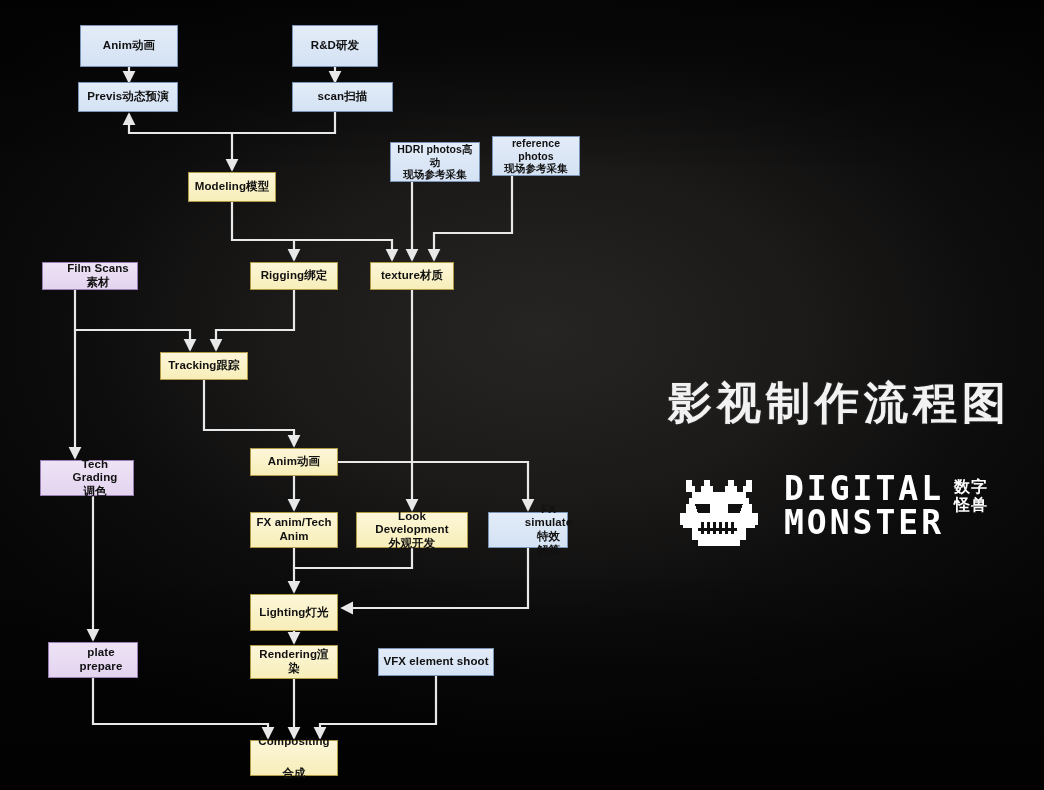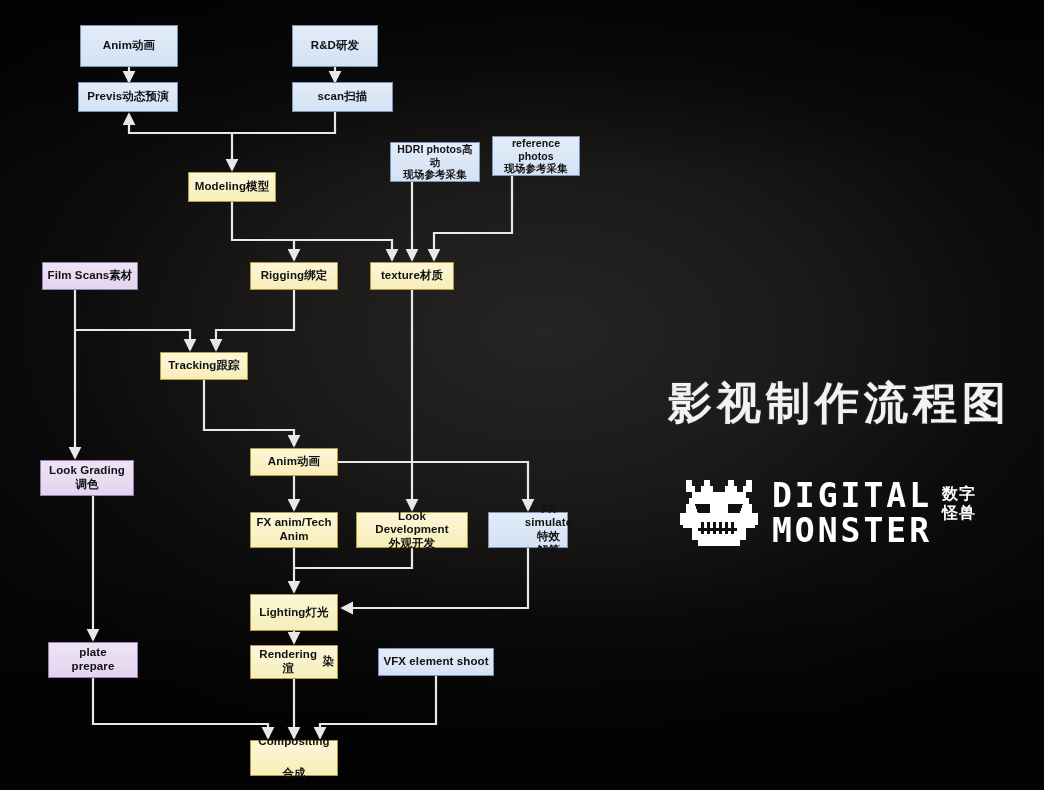--- a/index.html
+++ b/index.html
@@ -25,30 +25,30 @@
     position:absolute;z-index:3;box-sizing:border-box;
     display:flex;align-items:center;justify-content:center;
     text-align:center;line-height:1.18;
     font-size:11.5px;font-weight:bold;color:#111;
     border:1px solid #000;
     padding:2px 3px;
     letter-spacing:.1px;
   }
   .blue{background:linear-gradient(180deg,#e3ecf8 0%,#d4e2f4 100%);border-color:#7a94b8;}
   .yellow{background:linear-gradient(180deg,#fdf6d8 0%,#f7eeb9 100%);border-color:#b09b44;}
-  .purple{background:linear-gradient(180deg,#eee3f5 0%,#e3d4ef 100%);border-color:#9a7fb5;}
+  .purple{background:linear-gradient(180deg,#eee3f5 0%,#e3d4ef 100%);border-color:#9a7fb5;padding-left:19px;}
 
   .title{
     position:absolute;z-index:4;color:#f2f2f2;
     font-size:44px;font-weight:bold;letter-spacing:5px;
     white-space:nowrap;
     font-family:"DejaVu Sans","Liberation Sans",sans-serif;
     text-shadow:0 0 2px rgba(255,255,255,.22);
   }
-  .logo-wrap{position:absolute;z-index:4;display:flex;align-items:flex-end;}
+  .logo-wrap{position:absolute;z-index:4;display:flex;align-items:flex-start;gap:12px;}
   .logo-mark{width:78px;height:72px;margin-right:14px;}
   .logo-text{display:flex;align-items:flex-end;}
   .logo-words{display:flex;flex-direction:column;line-height:.92;}
   .logo-l1,.logo-l2{
     color:#fff;font-weight:bold;letter-spacing:3px;
     font-family:"DejaVu Sans Mono","Liberation Mono",monospace;
   }
   .logo-l1{font-size:33px;}
   .logo-l2{font-size:33px;margin-top:4px;}
   .logo-cn{
@@ -134,42 +134,42 @@
 
   <div class="node yellow" style="left:188px;top:172px;width:88px;height:30px;">Modeling模型</div>
 
   <div class="node purple" style="left:42px;top:262px;width:96px;height:28px;">Film Scans素材</div>
   <div class="node yellow" style="left:250px;top:262px;width:88px;height:28px;">Rigging绑定</div>
   <div class="node yellow" style="left:370px;top:262px;width:84px;height:28px;text-align:right;">texture材质</div>
 
   <div class="node yellow" style="left:160px;top:352px;width:88px;height:28px;">Tracking跟踪</div>
 
   <div class="node purple" style="left:40px;top:460px;width:94px;height:36px;flex-direction:column;">
-    <span>Look Grading</span>
+    <span>Tech Grading</span>
     <span>调色</span>
   </div>
 
   <div class="node yellow" style="left:250px;top:448px;width:88px;height:28px;">Anim动画</div>
 
   <div class="node yellow" style="left:250px;top:512px;width:88px;height:36px;flex-direction:column;">
     <span>FX anim/Tech</span>
     <span>Anim</span>
   </div>
   <div class="node yellow" style="left:356px;top:512px;width:112px;height:36px;flex-direction:column;">
     <span>Look Development</span>
     <span>外观开发</span>
   </div>
   <div class="node blue" style="left:488px;top:512px;width:80px;height:36px;flex-direction:column;padding-left:44px;">
     <span>FX simulate</span>
     <span>特效解算</span>
   </div>
 
   <div class="node yellow" style="left:250px;top:594px;width:88px;height:37px;">Lighting灯光</div>
 
-  <div class="node yellow" style="left:250px;top:645px;width:88px;height:34px;flex-direction:row;">
+  <div class="node yellow" style="left:250px;top:645px;width:88px;height:34px;flex-direction:column;">
     <span>Rendering渲</span>
     <span>染</span>
   </div>
   <div class="node blue" style="left:378px;top:648px;width:116px;height:28px;">VFX element shoot</div>
 
   <div class="node purple" style="left:48px;top:642px;width:90px;height:36px;flex-direction:column;">
     <span>plate</span>
     <span>prepare</span>
   </div>
 

